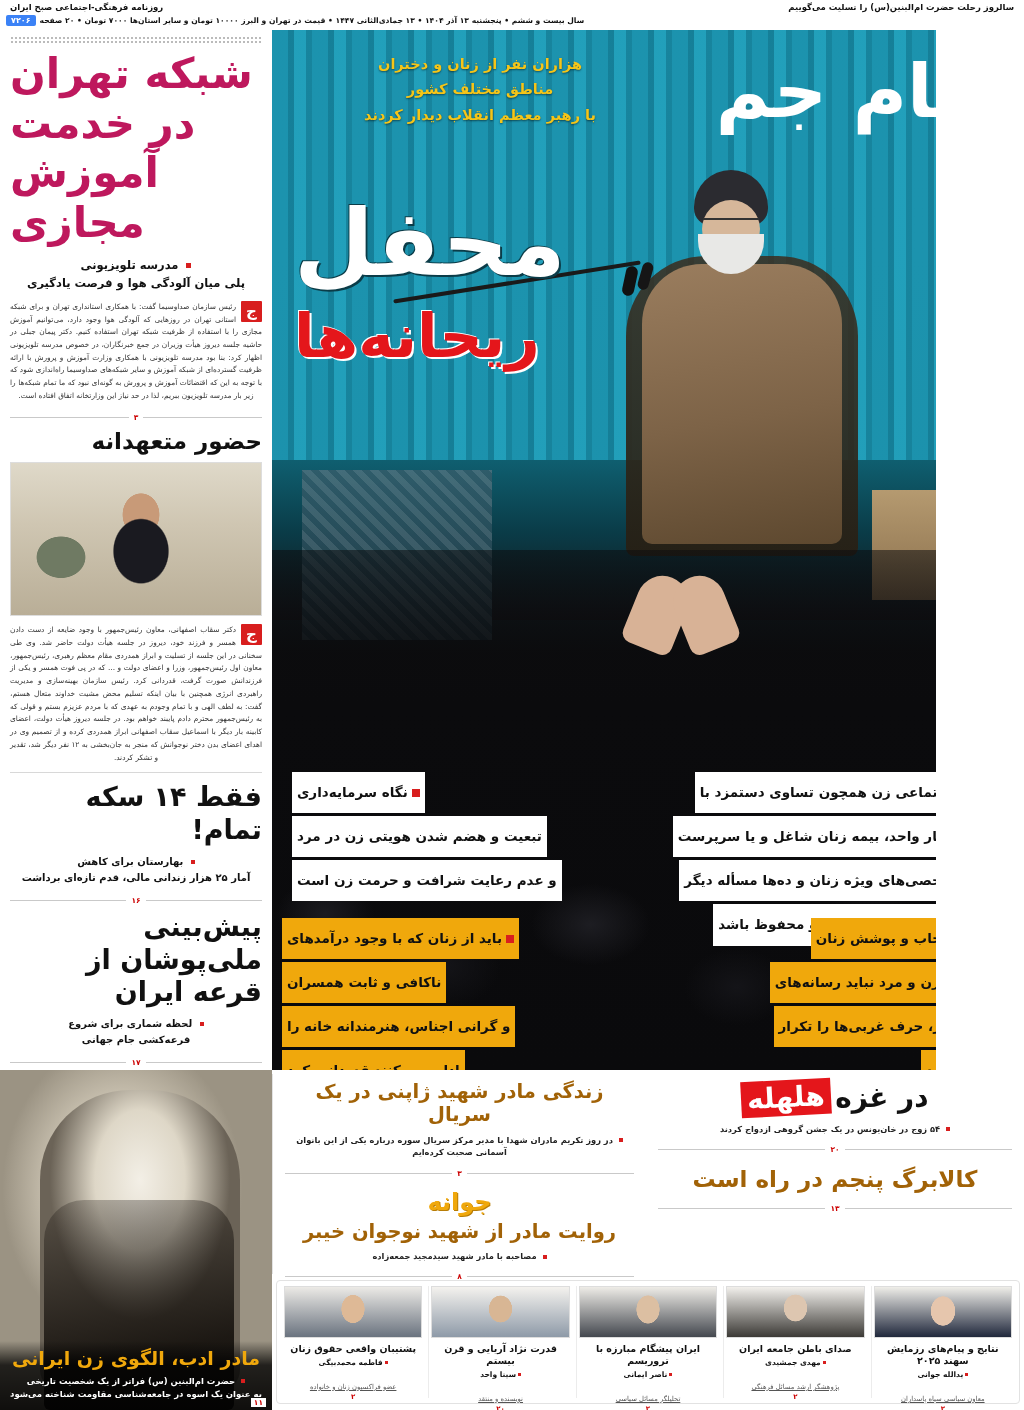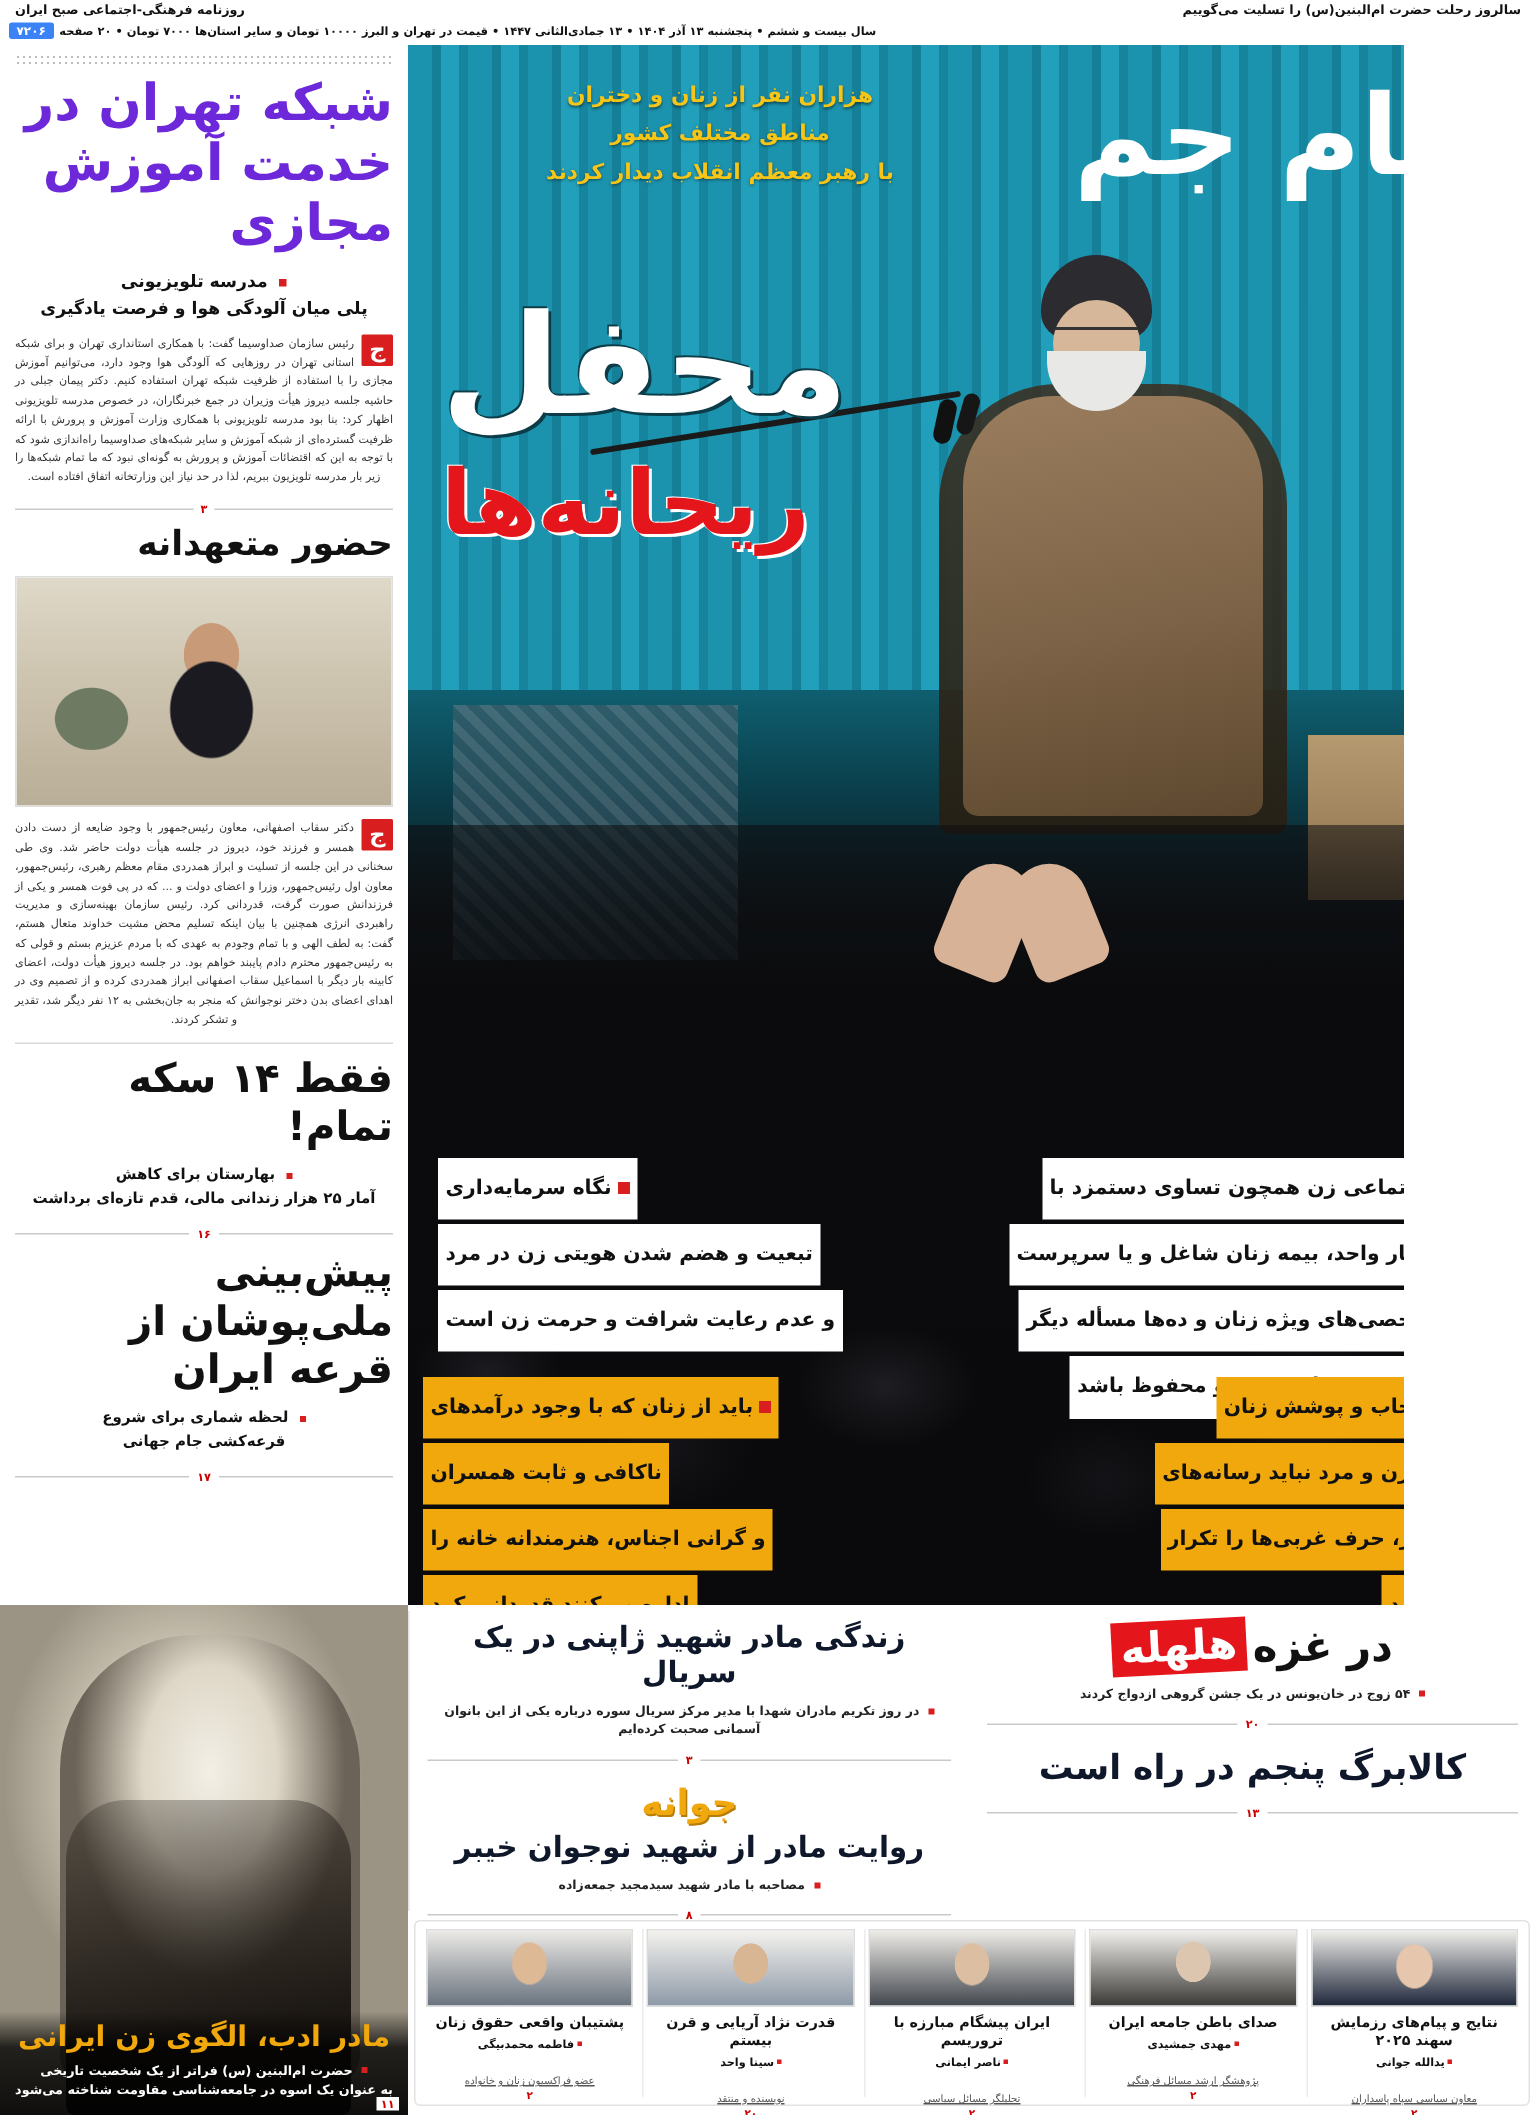--- a/index.html
+++ b/index.html
@@ -31,22 +31,22 @@
   .left-col {
     position:absolute; top:30px; right:auto; left:0; width:272px; height:1040px;
     background:#fff; padding:6px 10px 0 10px; direction:rtl; text-align:right;
   }
   .dotted-top {
     width:100%; height:7px;
     background-image: radial-gradient(#bbb 0.8px, transparent 0.9px);
     background-size:4px 4px; margin-bottom:6px;
   }
   .lead-hl {
-    font-size:34px; line-height:1.18; font-weight:900; color:#6d28d9;
-    text-align:right; letter-spacing:-0.5px; margin-top:2px;
+    font-size:42px; line-height:1.18; font-weight:900; color:#be185d;
+    text-align:left; letter-spacing:-0.5px; margin-top:2px;
   }
   .lead-sub {
     margin-top:10px; text-align:center; font-size:11.5px; font-weight:bold; color:#111; line-height:1.55;
   }
   .lead-sub .bullet { display:inline-block; width:5px; height:5px; background:#d81e1e; margin-left:4px; vertical-align:middle;}
   .body-text {
     margin-top:8px; font-size:7.4px; line-height:1.72; color:#333;
     text-align:justify; text-align-last:center; position:relative;
   }
   .drop-logo {
@@ -218,21 +218,21 @@
   .bl-title { font-size:19px; font-weight:900; color:#f0a80c; line-height:1.18; }
   .bl-sub { margin-top:5px; font-size:8.5px; font-weight:bold; color:#fff; line-height:1.6; }
   .bl-sub .bullet { display:inline-block; width:4px;height:4px;background:#d81e1e;margin-left:3px;vertical-align:middle;}
   .bl-pg { position:absolute; bottom:3px; right:6px; font-size:7.5px; color:#c00;
     background:#fff; padding:0 3px; font-weight:bold; }
 
   .bm-col {
     position:absolute; top:4px; left:272px; width:374px; height:200px;
     padding:6px 12px; direction:rtl; text-align:center; border-left:1px solid #e2e2e2;
   }
-  .bm-hl { font-size:19.5px; font-weight:900; color:#0f172a; line-height:1.2; }
+  .bm-hl { font-size:19.5px; font-weight:900; color:#a16207; line-height:1.2; }
   .bm-sub { margin-top:7px; font-size:8.3px; font-weight:bold; color:#222; line-height:1.5;}
   .bm-sub .bullet{display:inline-block;width:4px;height:4px;background:#d81e1e;margin-left:3px;vertical-align:middle;}
   .javaneh {
     margin-top:10px; font-size:24px; font-weight:900; color:#f0a80c;
     letter-spacing:-1px; text-shadow:1px 1px 0 #b87d06;
   }
   .br-col {
     position:absolute; top:4px; left:646px; width:378px; height:200px;
     padding:6px 12px; direction:rtl; text-align:center;
   }

